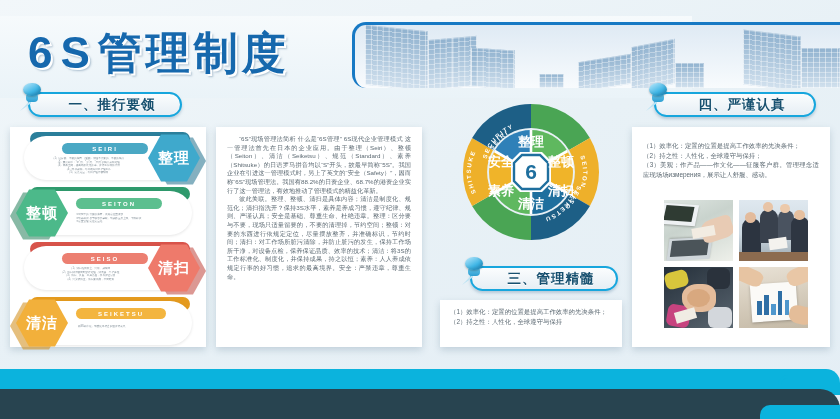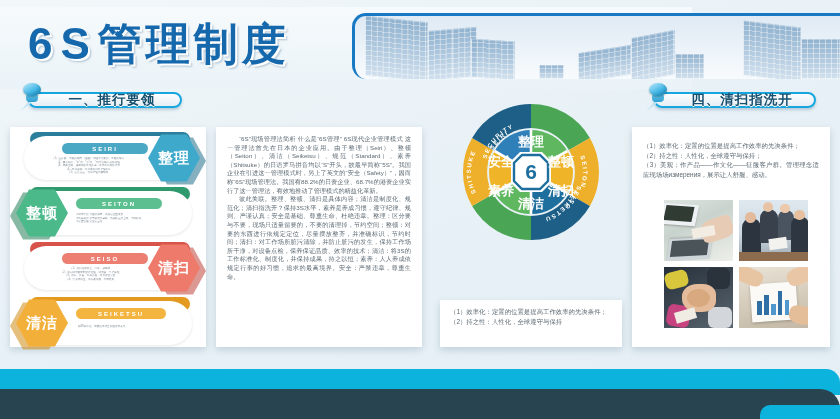--- a/index.html
+++ b/index.html
@@ -6,42 +6,42 @@
   html,body { width:840px; height:419px; overflow:hidden; }
   body {
     font-family:"Liberation Sans","DejaVu Sans",sans-serif;
     background:#eef4f8;
     position:relative;
   }
   .poster { position:absolute; inset:0; width:840px; height:419px;
             background:linear-gradient(160deg,#f2f7fa 0%,#e8f1f6 45%,#e4eef5 100%); overflow:hidden; }
 
   
-  .header { position:absolute; left:0; top:7px; width:692px; height:82px; }
+  .header { position:absolute; left:0; top:16px; width:692px; height:82px; }
   .hdr-bg { position:absolute; inset:0;
             background:linear-gradient(180deg,#f6fafc 0%,#eaf3f8 100%); }
   .skyline { position:absolute; left:352px; top:6px; width:488px; height:66px;
              border-radius:14px 0 0 14px; overflow:hidden;
              border-left:3px solid #1779c4; border-top:3px solid #1779c4;
              background:linear-gradient(180deg,#dfeaf4 0%,#eff5fa 65%,#f8fbfd 100%); }
   .sky-inner { position:absolute; inset:0; }
   .bld { position:absolute; bottom:0; background:linear-gradient(180deg,rgba(140,175,205,.95),rgba(185,208,228,.6));
          box-shadow:inset 0 0 0 1px rgba(255,255,255,.35); }
   .bld::after{content:"";position:absolute;inset:0;
      background-image:repeating-linear-gradient(90deg,rgba(255,255,255,.45) 0 1px,transparent 1px 6px),
                       repeating-linear-gradient(0deg,rgba(255,255,255,.35) 0 1px,transparent 1px 5px);}
   .title { position:absolute; left:28px; top:6px; font-size:44px; line-height:62px;
            font-weight:700; letter-spacing:4px; color:#1668ad;
            text-shadow:2px 2px 0 #ffffff, 3px 3px 2px rgba(120,150,175,.55);
            white-space:nowrap; }
   .title .ltr { letter-spacing:8px; }
 
   
   .sec-head { position:absolute; height:26px; }
-  .pill { position:absolute; left:18px; top:0; height:16px;
+  .pill { position:absolute; left:18px; top:0; height:25px;
           border:2px solid #17a6dd; border-radius:14px;
           background:linear-gradient(180deg,#fbfdfe,#e6eef4);
           box-shadow:0 2px 3px rgba(90,130,160,.35);
           display:flex; align-items:center; justify-content:center;
           padding:0 12px 0 26px; }
   .pill-txt { font-size:13.5px; font-weight:700; color:#17506f; letter-spacing:1px;
               text-shadow:0 1px 0 #fff; white-space:nowrap; }
   .pin { position:absolute; left:6px; top:-9px; width:30px; height:32px; }
   .pin .cap { position:absolute; left:7px; top:0; width:18px; height:13px; border-radius:9px/7px;
               background:linear-gradient(150deg,#bfe9fb,#3fb6e6 60%,#1f8cc4);
@@ -276,31 +276,41 @@
         <text><textPath href="#aTop" startOffset="25%" text-anchor="middle"><tspan>SEIRI</tspan></textPath></text>
         <text><textPath href="#aTR" startOffset="50%" text-anchor="middle"><tspan>SEITON</tspan></textPath></text>
         <text><textPath href="#aBR" startOffset="30%" text-anchor="middle"><tspan>SEISO</tspan></textPath></text>
         <text><textPath href="#aBot" startOffset="25%" text-anchor="middle"><tspan>SEIKETSU</tspan></textPath></text>
         <text><textPath href="#aBL" startOffset="50%" text-anchor="middle"><tspan>SHITSUKE</tspan></textPath></text>
         <text><textPath href="#aTL" startOffset="50%" text-anchor="middle"><tspan>SECURITY</tspan></textPath></text>
       </g>
     </svg>
   </div>
 
+  <div class="sec-head" style="left:452px; top:266px; width:170px;">
+    <div class="pill" style="width:148px;">
+      <span class="pill-txt">三、管理精髓</span>
+    </div>
+    <div class="pin">
+      <div class="needle"></div>
+        <div class="neck"></div>
+        <div class="cap"></div>
+    </div>
+  </div>
 
   <div class="card" style="left:440px; top:300px; width:182px; height:47px;">
     <div class="btext small" style="left:10px; top:7px; width:162px;">
       <div>（1）效率化：定置的位置是提高工作效率的先决条件；</div>
       <div>（2）持之性：人性化，全球遵守与保持</div>
     </div>
   </div>
 
   <div class="sec-head" style="left:636px; top:92px; width:190px;">
     <div class="pill" style="width:162px;">
-      <span class="pill-txt">四、清扫指洗开</span>
+      <span class="pill-txt">四、严谨认真</span>
     </div>
     <div class="pin">
       <div class="needle"></div>
         <div class="neck"></div>
         <div class="cap"></div>
     </div>
   </div>
 
   <div class="card" style="left:632px; top:127px; width:198px; height:220px;">
     <div class="btext small" style="left:11px; top:14px; width:176px;">

